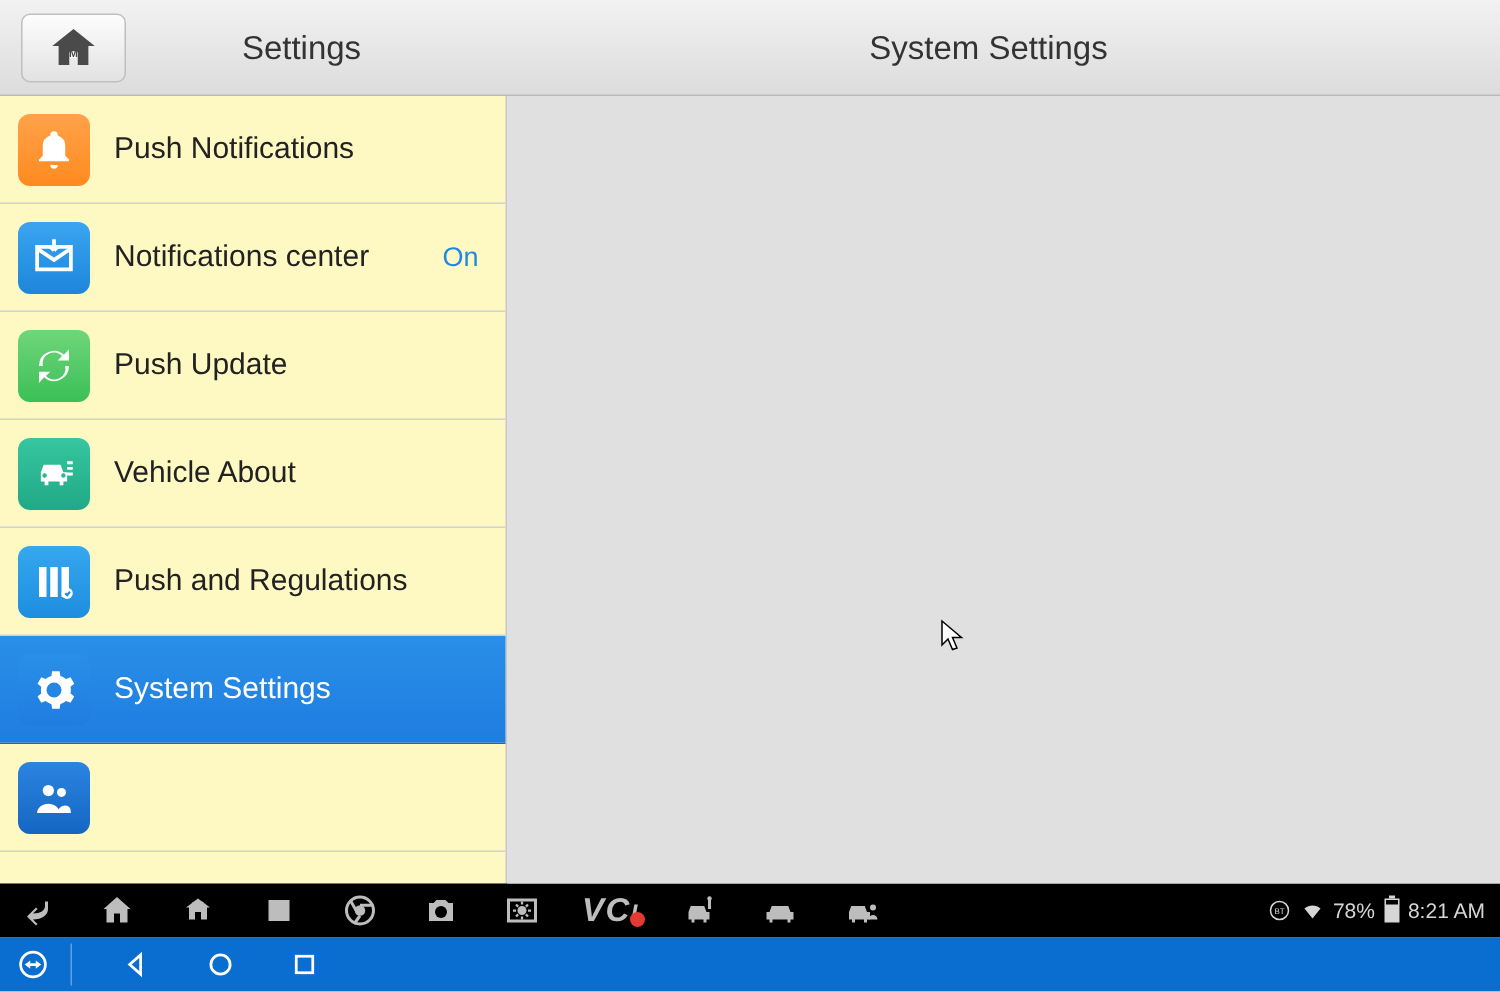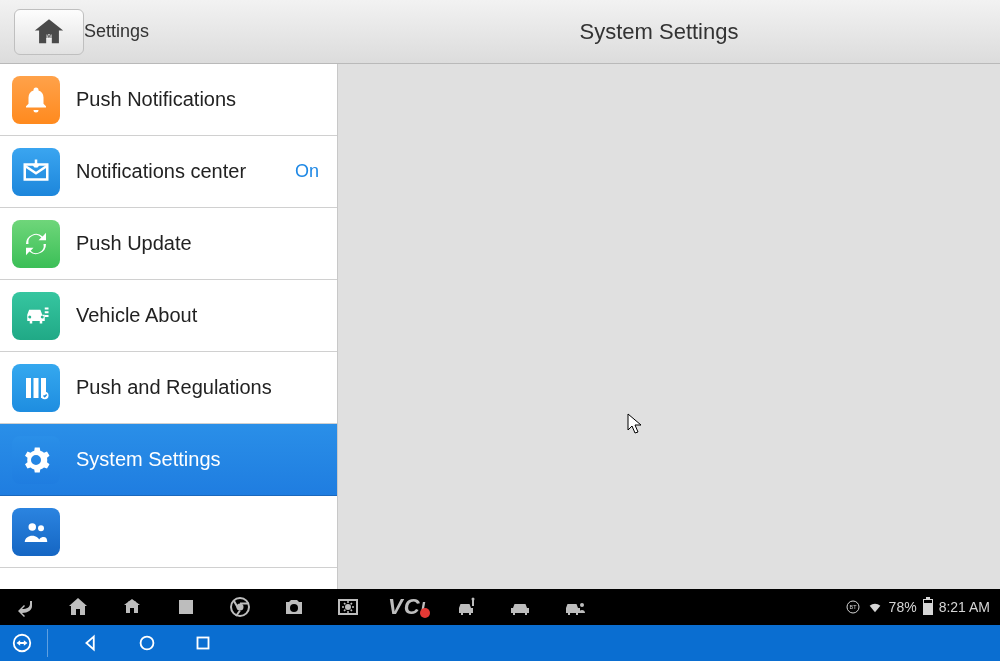--- a/index.html
+++ b/index.html
@@ -19,40 +19,40 @@
     width: 70px; height: 46px;
     margin-left: 14px;
     background: linear-gradient(to bottom, #fdfdfd, #e2e2e2);
     border: 1px solid #bfbfbf;
     border-radius: 6px;
     display: flex; align-items: center; justify-content: center;
   }
   .home-btn svg { width: 34px; height: 34px; }
   .header-left {
     width: 234px; 
-    text-align: left;
-    font-size: 18px;
+    text-align: center;
+    font-size: 22px;
     color: #333;
   }
   .header-right {
     flex: 1;
     text-align: center;
     font-size: 22px;
     color: #333;
   }
 
   .body {
     flex: 1;
     display: flex;
     min-height: 0;
   }
 
   .sidebar {
     width: 338px;
-    background: #ffffff;
+    background: #fef9c3;
     border-right: 1px solid #c8c8c8;
     display: flex;
     flex-direction: column;
   }
 
   .menu-item {
     height: 72px;
     display: flex;
     align-items: center;
     padding: 0 12px;

